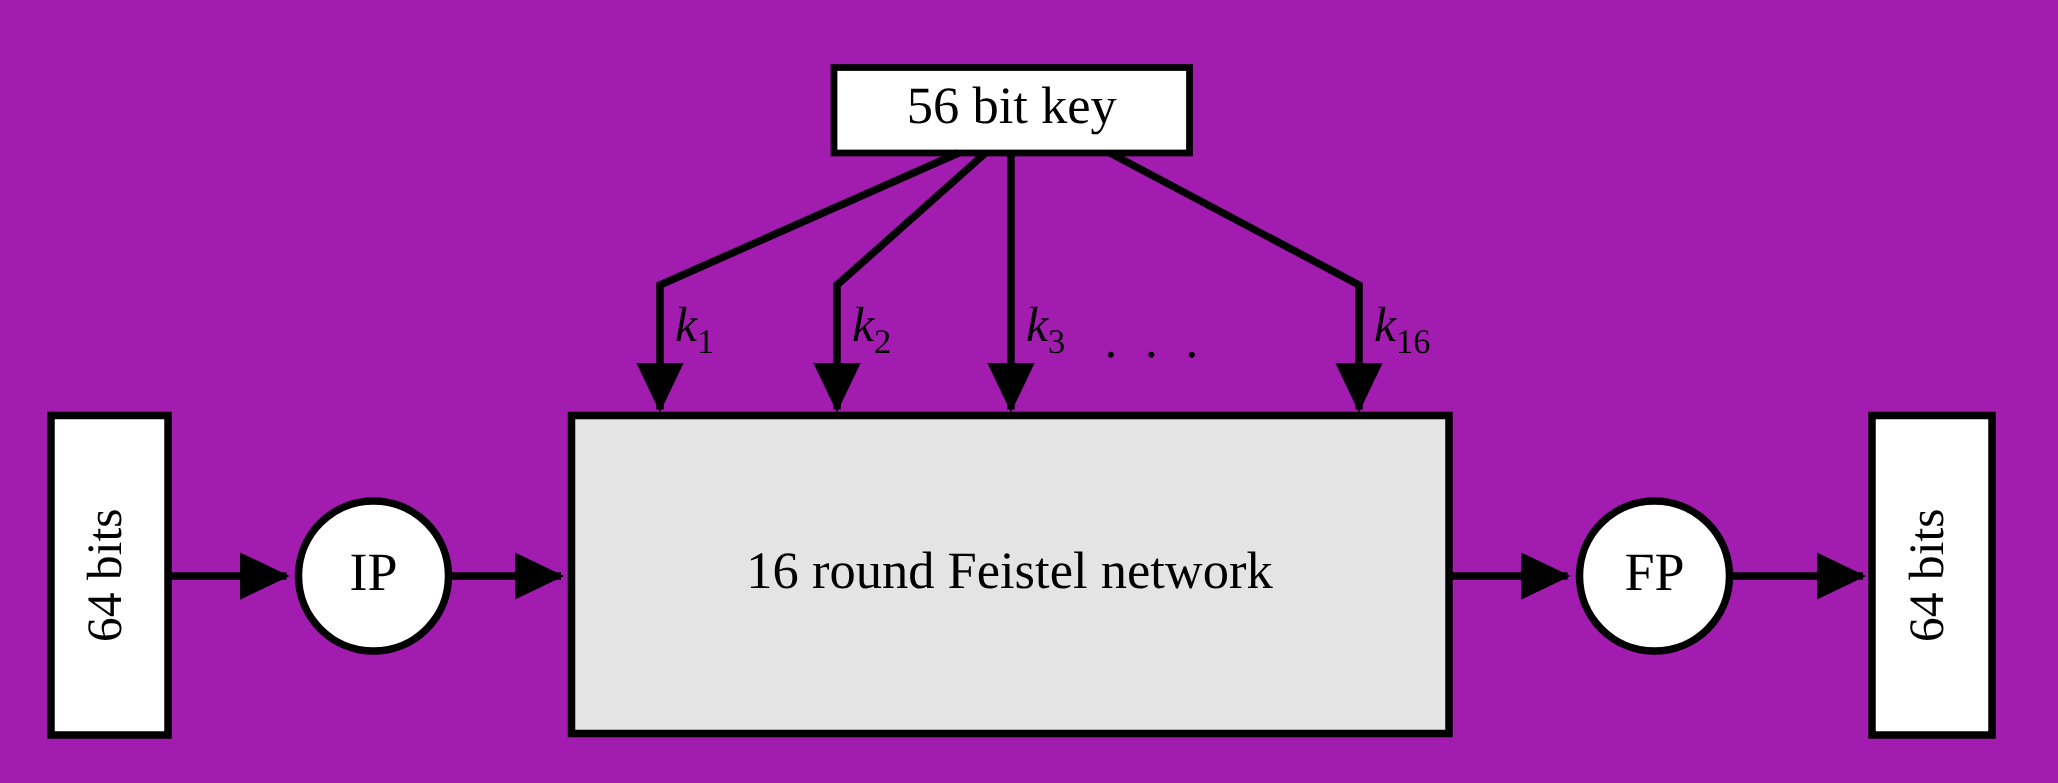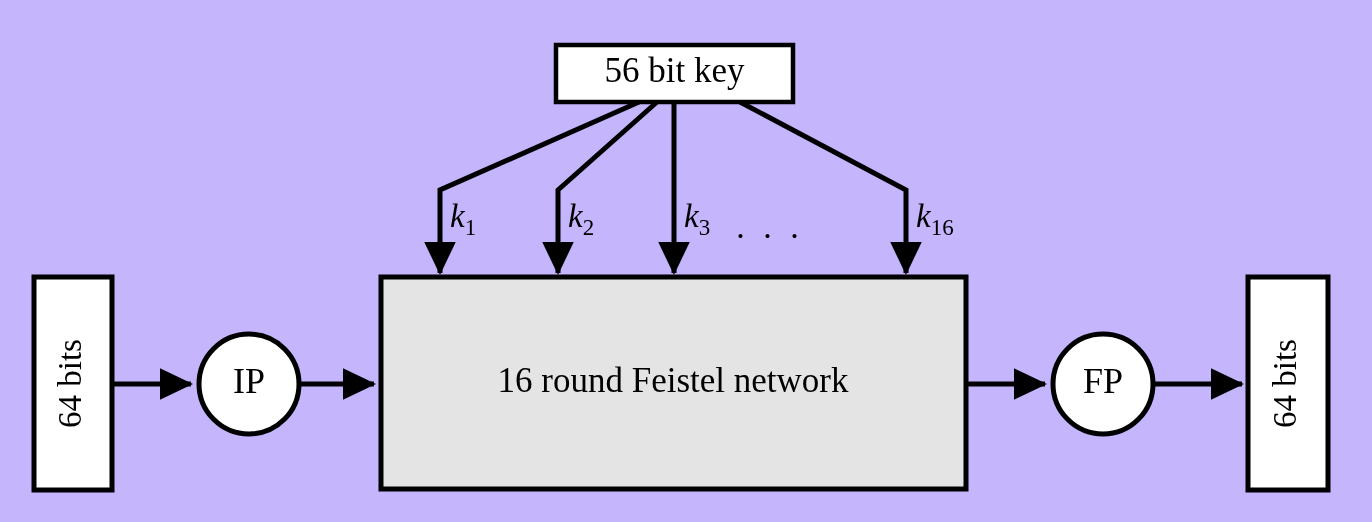--- a/index.html
+++ b/index.html
@@ -10,21 +10,21 @@
   body {
     width: 1372px;
     height: 522px;
     overflow: hidden;
     font-family: "Liberation Serif", "DejaVu Serif", serif;
   }
   #diagram {
     position: relative;
     width: 1372px;
     height: 522px;
-    background: #c4b5fd;
+    background: #a21caf;
   }
   #diagram svg {
     position: absolute;
     top: 0;
     left: 0;
     width: 1372px;
     height: 522px;
   }
   .node-text {
     font-family: "Liberation Serif", "DejaVu Serif", serif;

